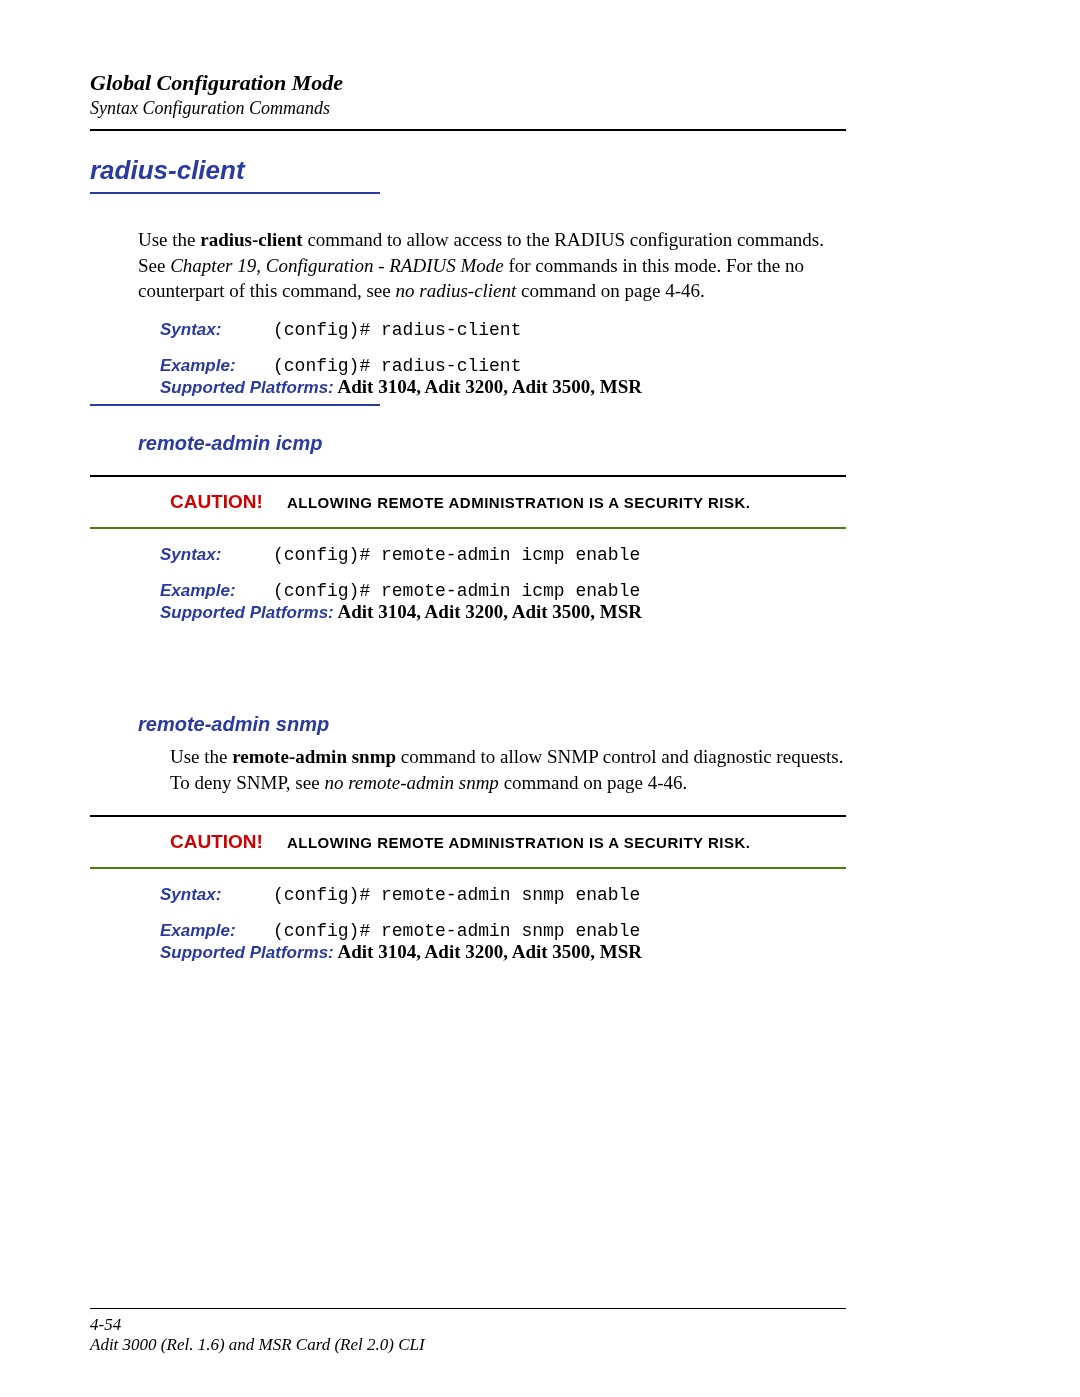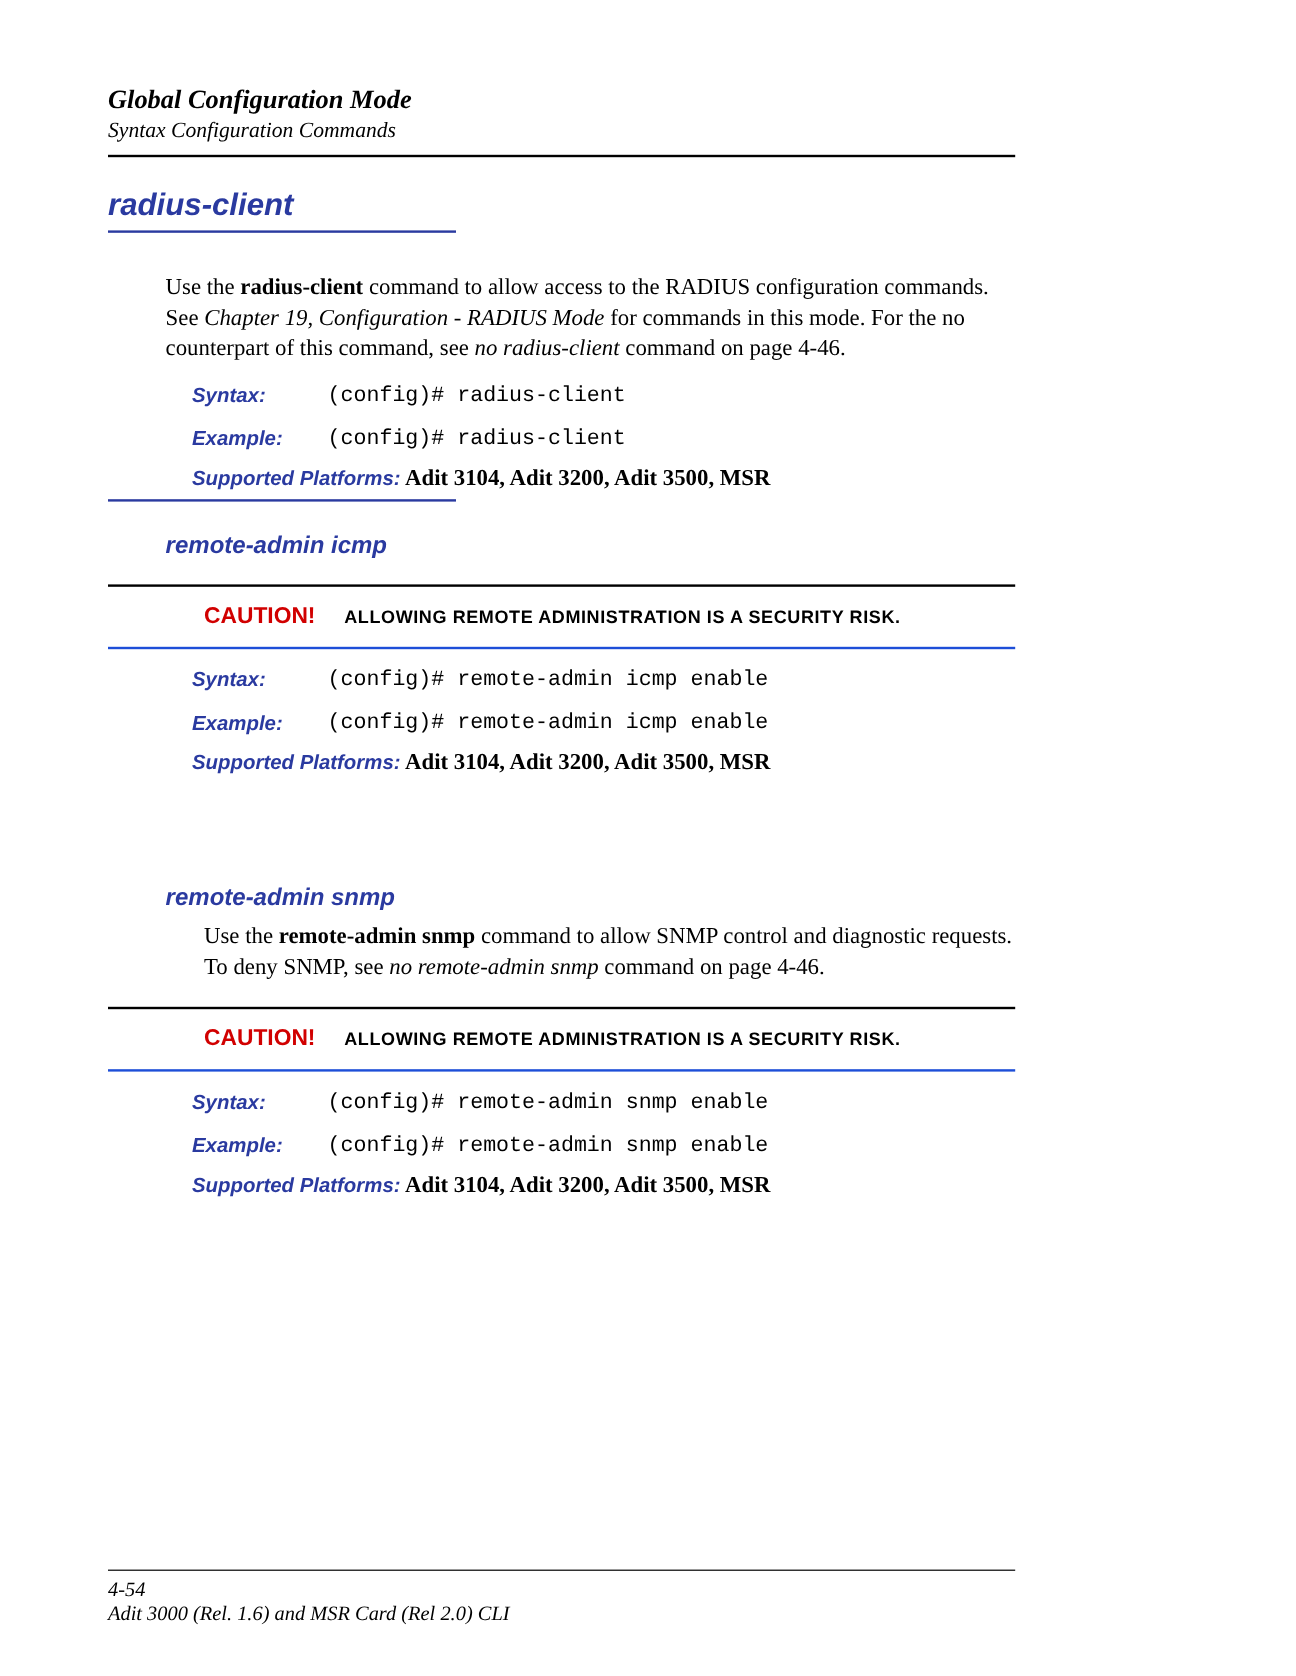--- a/index.html
+++ b/index.html
@@ -68,21 +68,21 @@
     font-size: 18px;
     display: flex;
     gap: 18px;
     align-items: flex-start;
   }
   .syntax-row .label-col {
     width: 95px;
   }
   .platforms-line {
     margin-left: 70px;
-    margin-top: 12px;
+    margin-top: 0;
     font-size: 19px;
   }
   .platforms-val {
     font-weight: bold;
   }
   .sub-hd {
     color: #2a3aa0;
     font-family: Arial, Helvetica, sans-serif;
     font-style: italic;
     font-weight: bold;
@@ -92,21 +92,21 @@
   }
   .sub-body {
     margin-left: 80px;
     margin-top: 8px;
     font-size: 19px;
     line-height: 1.35;
   }
   .caution-box {
     margin-top: 20px;
     border-top: 2px solid #000;
-    border-bottom: 2px solid #1d4ed8;
+    border-bottom: 2px solid #4d7c0f;
     padding: 14px 0 14px 80px;
     display: flex;
     align-items: baseline;
     gap: 24px;
   }
   .caution-label {
     color: #d10000;
     font-family: Arial, Helvetica, sans-serif;
     font-weight: bold;
     font-size: 19px;

